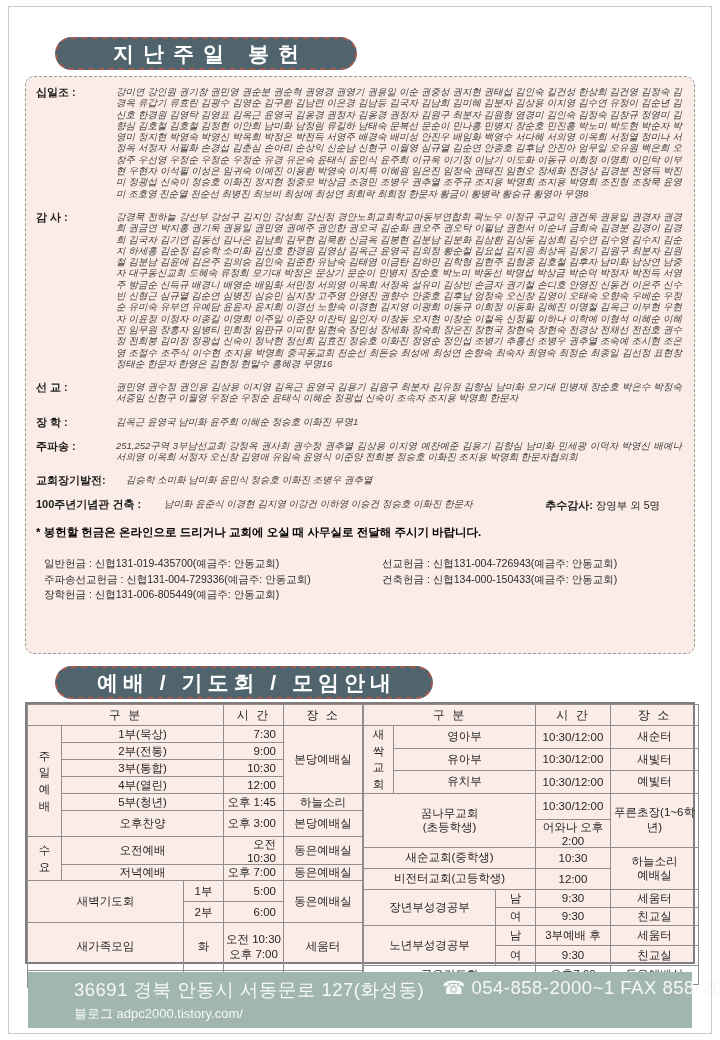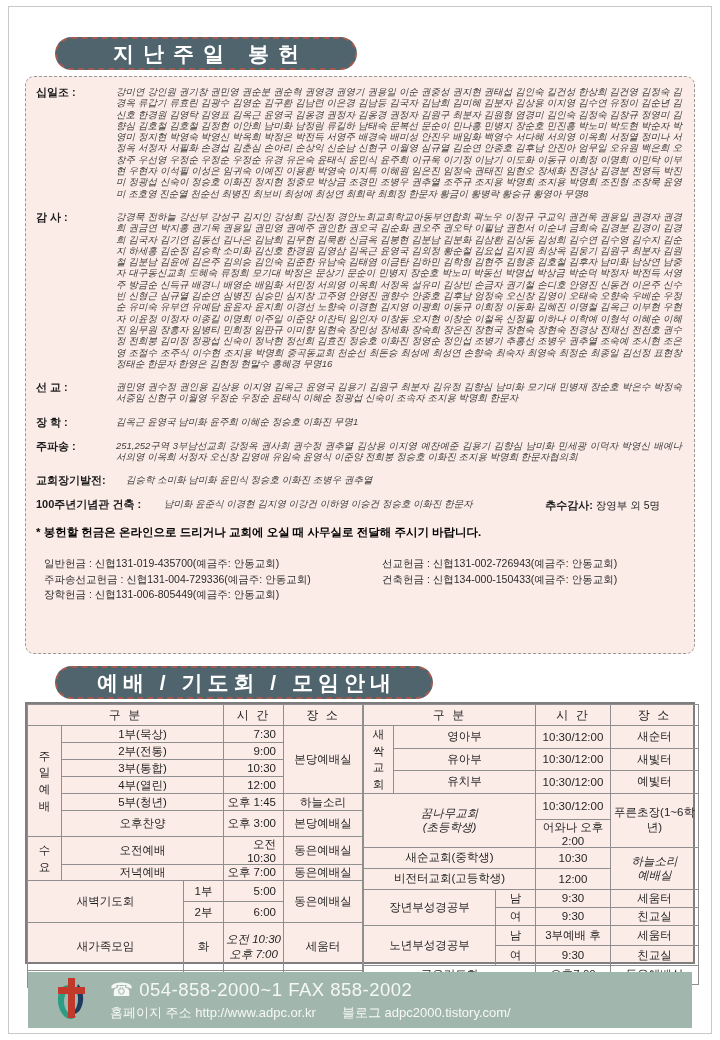--- a/index.html
+++ b/index.html
@@ -28,21 +28,21 @@
   .acct-col{padding-left:8px;}
   .acct-col.left{flex:0 0 330px;}
   
   .sched-wrap{position:absolute;left:25px;top:702px;width:670px;height:262px;
        border:2px solid #7e7e7e;background:#fbece7;box-sizing:border-box;display:flex;}
   table.sched{border-collapse:collapse;table-layout:fixed;height:258px;font-size:11.5px;color:#1f1f1f;}
   table.sched td{border:1px solid #8f8f8f;text-align:center;padding:0 2px;overflow:hidden;}
   table.sched tr.hrow td{height:20px;font-size:12px;letter-spacing:2px;}
   .t-right{text-align:right !important;padding-right:7px !important;}
   .vert{word-break:break-all;line-height:1.45;padding:0 8px !important;}
-  .pre{white-space:pre-line;line-height:1.25;font-style:italic;}
+  .pre{white-space:pre-line;line-height:1.25;}
   
   .footer{position:absolute;left:28px;top:972px;width:664px;height:56px;background:#a1b6ad;
        display:flex;align-items:center;box-sizing:border-box;padding-left:26px;color:#f6f8f6;}
   .footer-text{margin-left:20px;}
   .f-line1{font-size:18.5px;letter-spacing:0.5px;display:flex;gap:18px;white-space:nowrap;}
   .f-line2{font-size:13px;margin-top:3px;display:flex;gap:26px;white-space:nowrap;}
 </style>
 </head>
 <body>
 
@@ -87,21 +87,21 @@
   </div>
   <div class="notice">
     <div class="notice-title">* 봉헌할 헌금은 온라인으로 드리거나 교회에 오실 때 사무실로 전달해 주시기 바랍니다.</div>
     <div class="acct-cols">
       <div class="acct-col left">
         <div>일반헌금 : 신협131-019-435700(예금주: 안동교회)</div>
         <div>주파송선교헌금 : 신협131-004-729336(예금주: 안동교회)</div>
         <div>장학헌금 : 신협131-006-805449(예금주: 안동교회)</div>
       </div>
       <div class="acct-col">
-        <div>선교헌금 : 신협131-002-726943(예금주: 안동교회)</div>
+        <div>선교헌금 : 신협131-004-726943(예금주: 안동교회)</div>
         <div>건축헌금 : 신협134-000-150433(예금주: 안동교회)</div>
       </div>
     </div>
   </div>
 </div>
 
 <div id="pill-schedule" class="pill">
   <span>예배 / 기도회 / 모임안내</span>
 </div>
 
@@ -267,20 +267,20 @@
 
 <div class="footer">
   <svg width="36" height="48" viewBox="0 0 36 48">
     <path d="M6 14 C2 22 4 34 10 40 C14 44 20 44 22 40 C16 40 10 34 10 26 C10 18 14 12 20 10 C14 8 9 9 6 14 Z" fill="#2a9d83"></path>
     <path d="M24 8 C30 14 31 26 26 34 C24 37 20 39 18 38 C24 32 26 22 22 14 Z" fill="#1f3a5f"></path>
     <rect x="14" y="2" width="7" height="40" fill="#c0392b"></rect>
     <rect x="4" y="11" width="27" height="7" fill="#c0392b"></rect>
   </svg>
   <div class="footer-text">
     <div class="f-line1">
+      <span>36691 경북 안동시 서동문로 127(화성동)</span>
       <span>☎ 054-858-2000~1 FAX 858-2002</span>
     </div>
     <div class="f-line2">
-      <span>홈페이지 주소 http://www.adpc.or.kr</span>
       <span>블로그 adpc2000.tistory.com/</span>
     </div>
   </div>
 </div>
 
 </body></html>

